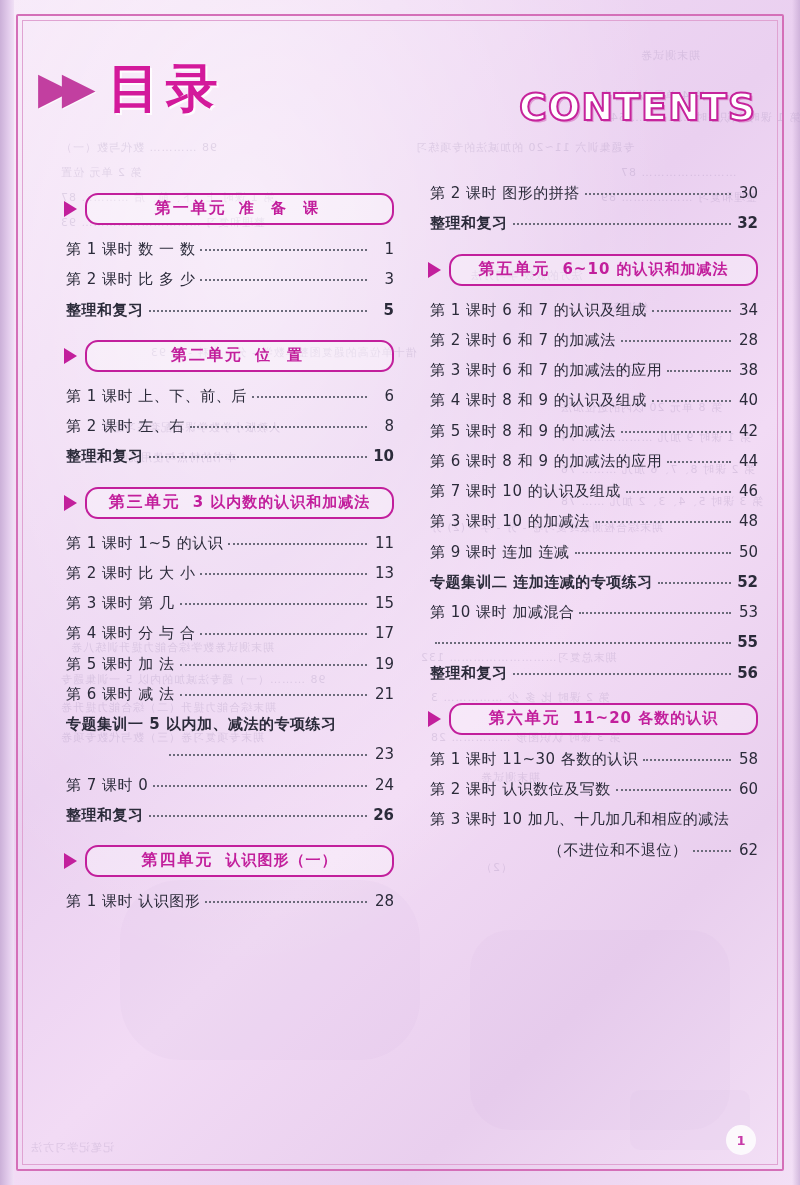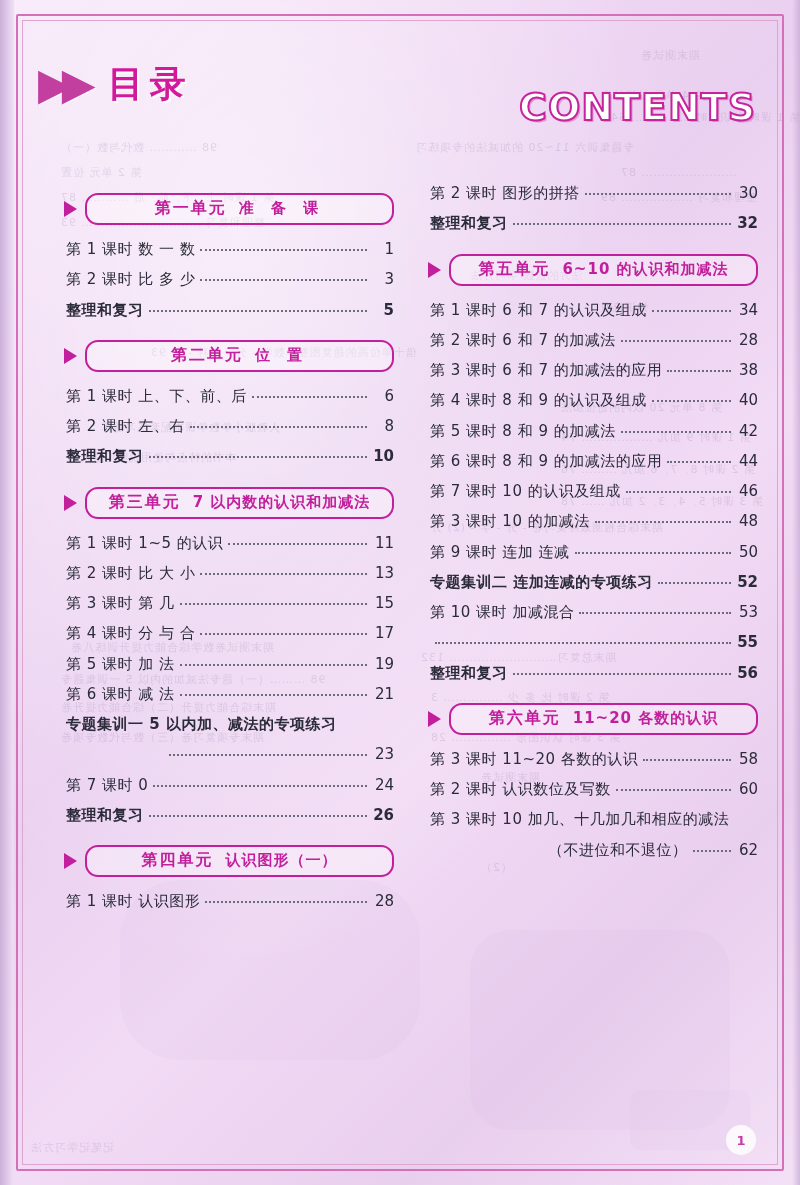--- a/index.html
+++ b/index.html
@@ -105,21 +105,21 @@
     font-size: 44px;
     font-weight: 700;
     color: #c23fa0;
     line-height: 1;
     letter-spacing: -10px;
     padding-right: 12px;
     text-shadow: 1px 1px 0 rgba(255,255,255,0.7);
   }
   .mulu {
     font-family: "DejaVu Sans", "Liberation Sans", sans-serif;
-    font-size: 36px;
+    font-size: 52px;
     font-weight: 700;
     color: #d3199b;
     letter-spacing: 6px;
     line-height: 1;
     text-shadow: 2px 2px 0 rgba(255,255,255,0.85);
   }
   .contents-wrap {
     position: absolute;
     right: 6px;
     top: 26px;
@@ -352,21 +352,21 @@
       </div>
       <div class="entry bold">
         <span class="lbl">整理和复习</span>
         <span class="dots"></span>
         <span class="pg">10</span>
       </div>
       <div class="unit">
         <span class="bullet"></span>
         <span class="pill">
           <span class="unit-no">第三单元</span>
-          <span class="unit-title">7 以内数的认识和加减法</span>
+          <span class="unit-title">3 以内数的认识和加减法</span>
         </span>
       </div>
       <div class="entry">
         <span class="lbl">第 1 课时  1~5 的认识</span>
         <span class="dots"></span>
         <span class="pg">11</span>
       </div>
       <div class="entry">
         <span class="lbl">第 2 课时  比 大 小</span>
         <span class="dots"></span>
@@ -509,21 +509,21 @@
         <span class="pg">56</span>
       </div>
       <div class="unit">
         <span class="bullet"></span>
         <span class="pill">
           <span class="unit-no">第六单元</span>
           <span class="unit-title">11~20 各数的认识</span>
         </span>
       </div>
       <div class="entry">
-        <span class="lbl">第 3 课时  11~20 各数的认识</span>
+        <span class="lbl">第 1 课时  11~30 各数的认识</span>
         <span class="dots"></span>
         <span class="pg">58</span>
       </div>
       <div class="entry">
         <span class="lbl">第 2 课时  认识数位及写数</span>
         <span class="dots"></span>
         <span class="pg">60</span>
       </div>
       <div class="entry nodots">
         <span class="lbl">第 3 课时  10 加几、十几加几和相应的减法</span>

